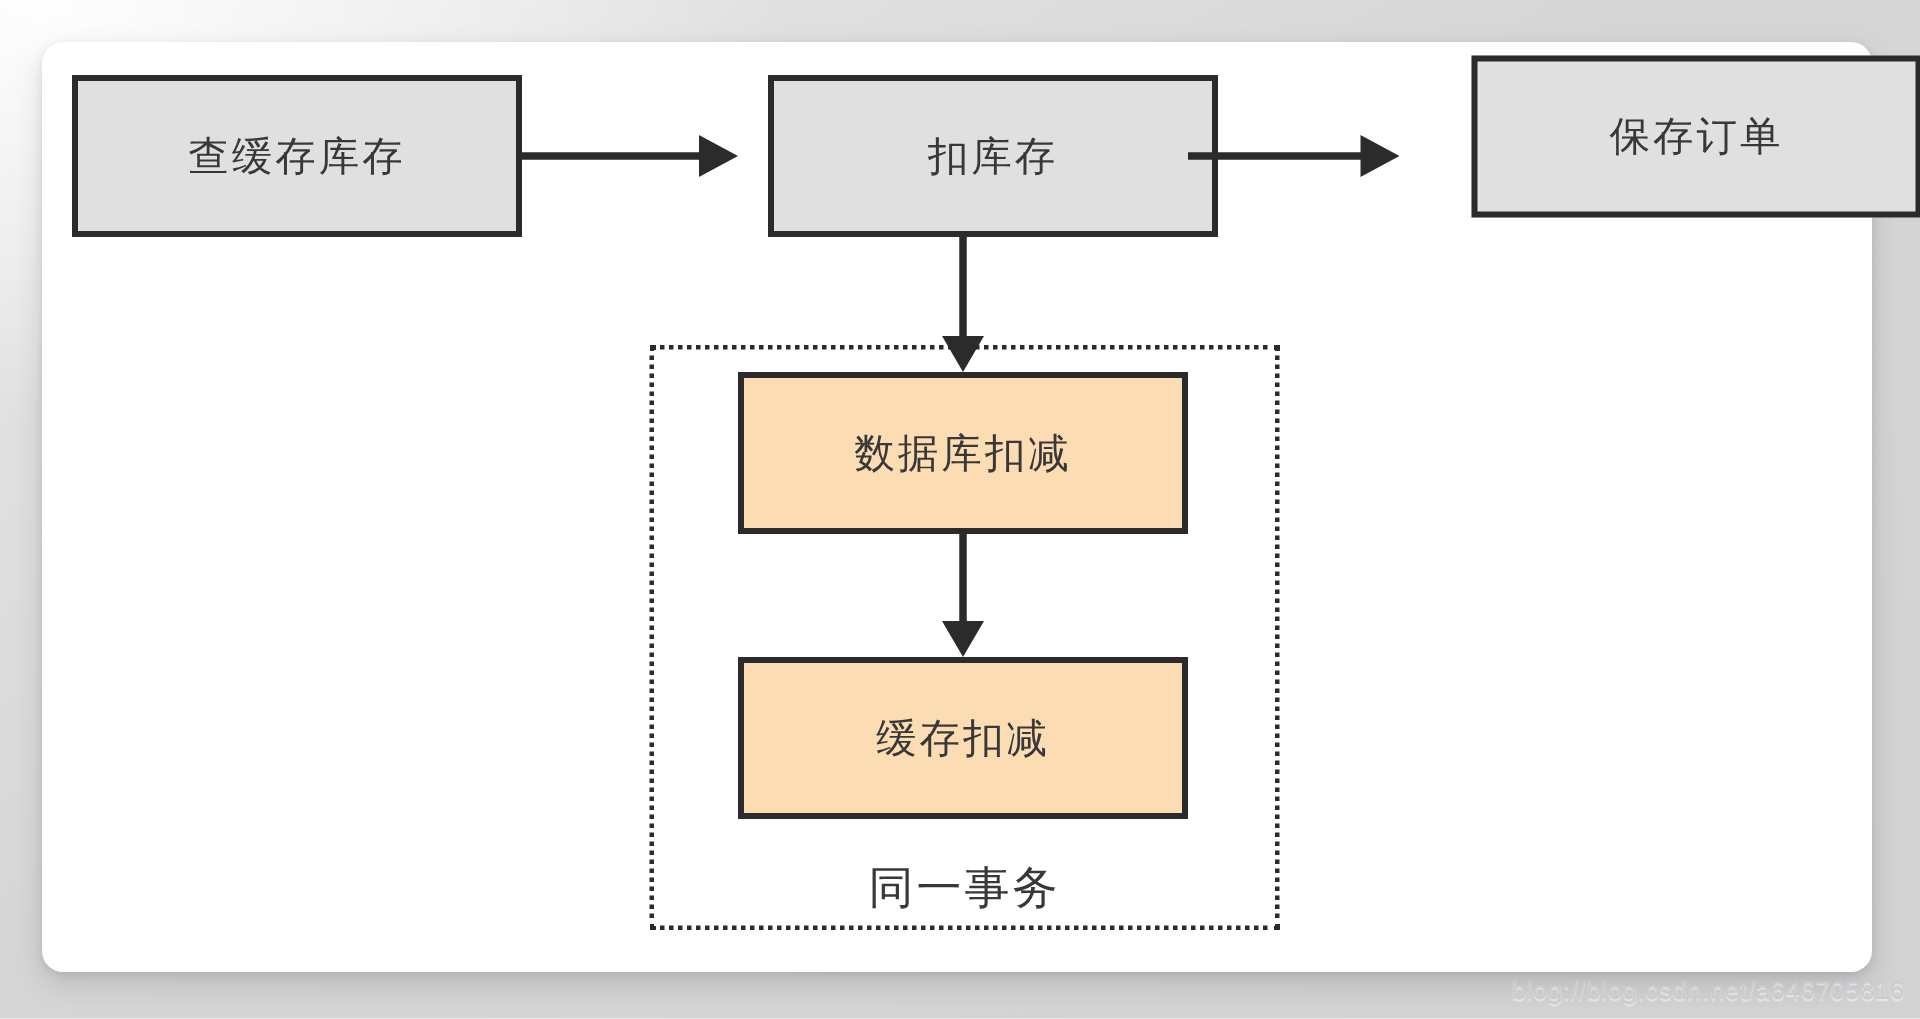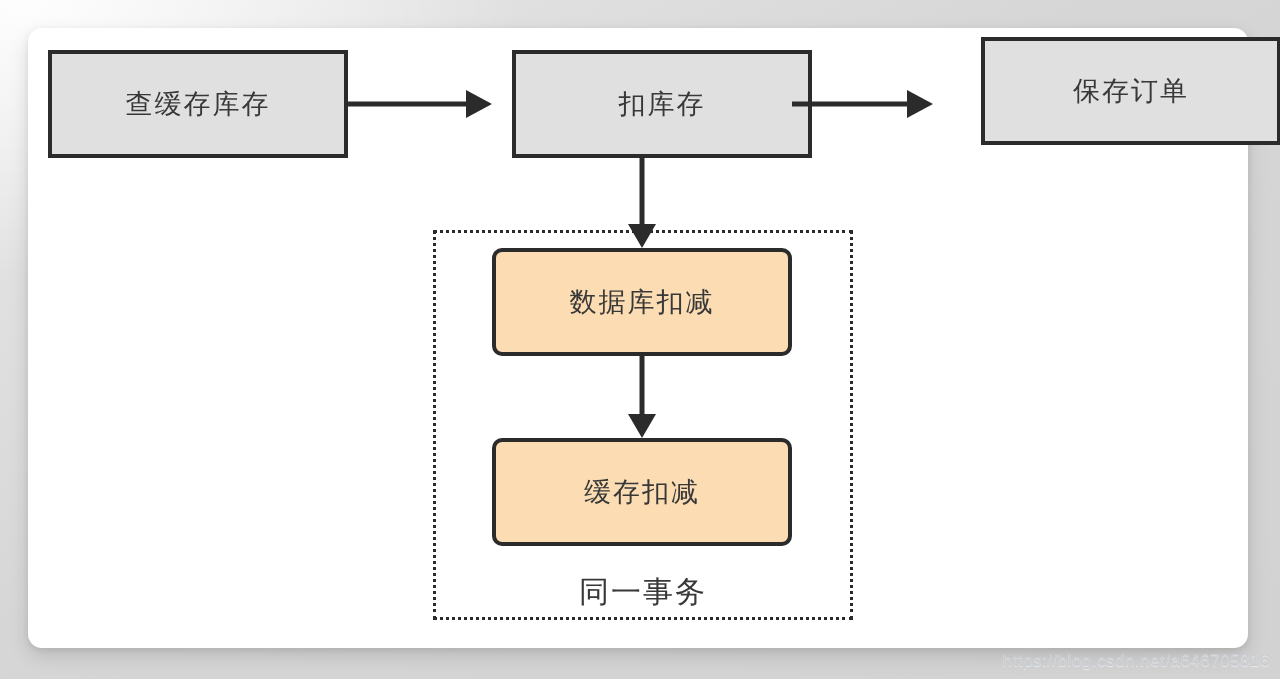--- a/index.html
+++ b/index.html
@@ -26,21 +26,21 @@
     width: 300px; height: 108px;
     border: 4px solid var(--border, #2b2b2b);
     display: flex;
     align-items: center;
     justify-content: center;
     font-size: 27px;
     color: var(--text, #383838);
     letter-spacing: 2px;
   }
   .node.gray   { background: var(--box-gray, #e0e0e0); }
-  .node.orange { background: var(--box-orange, #fbdcb3); border-radius: 10px; }
+  .node.orange { background: var(--box-orange, #fbdcb3); }
 
   #node-check-cache  { left: 48px;  top: 50px; }
   #node-deduct-stock { left: 492px; top: 50px; margin-left: 20px; }
   #node-save-order   { left: 933px; top: 37px; margin-left: 48px; }
   #node-db-deduct    { left: 492px; top: 248px; }
   #node-cache-deduct { left: 492px; top: 438px; align-items: center; }
 
   .txn-group {
     position: absolute;
     left: 433px; top: 230px;
@@ -117,13 +117,13 @@
   <g class="arrow">
     <line x1="642" y1="158" x2="642" y2="226"></line>
     <polygon points="628,224 656,224 642,248"></polygon>
   </g>
   <g class="arrow">
     <line x1="642" y1="356" x2="642" y2="416"></line>
     <polygon points="628,414 656,414 642,438"></polygon>
   </g>
 </svg>
 
-<div class="watermark">https://blog.csdn.net/a646705816</div>
+<div class="watermark">blog://blog.csdn.net/a646705816</div>
 
 </body></html>

